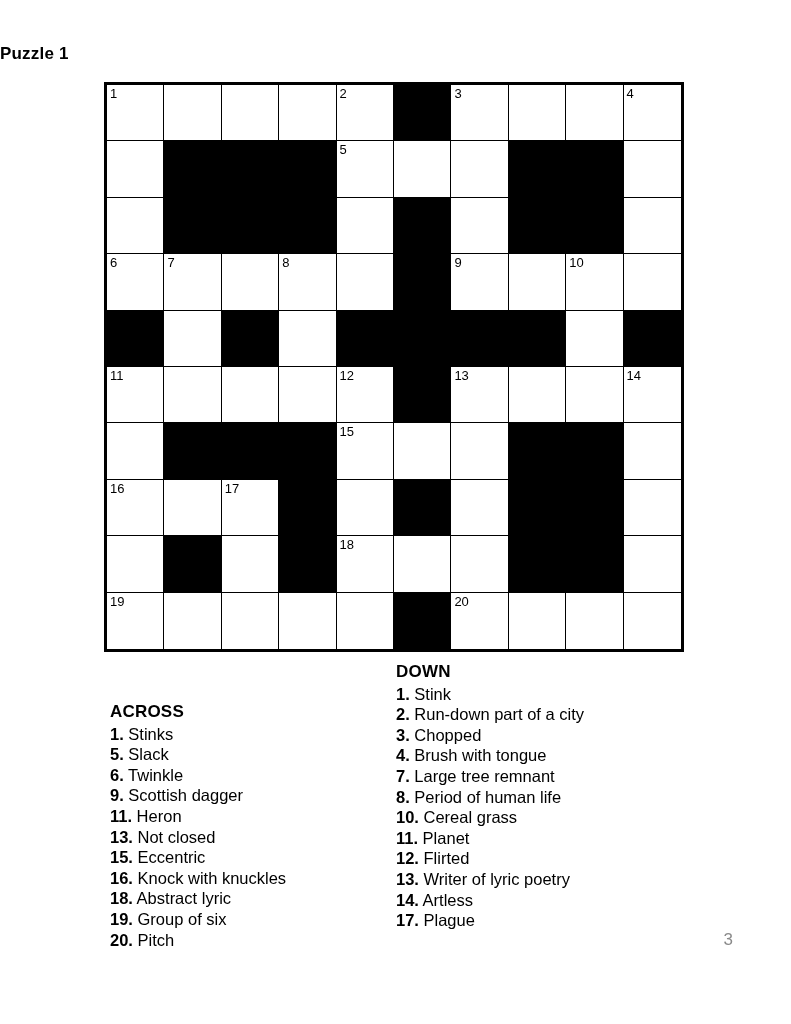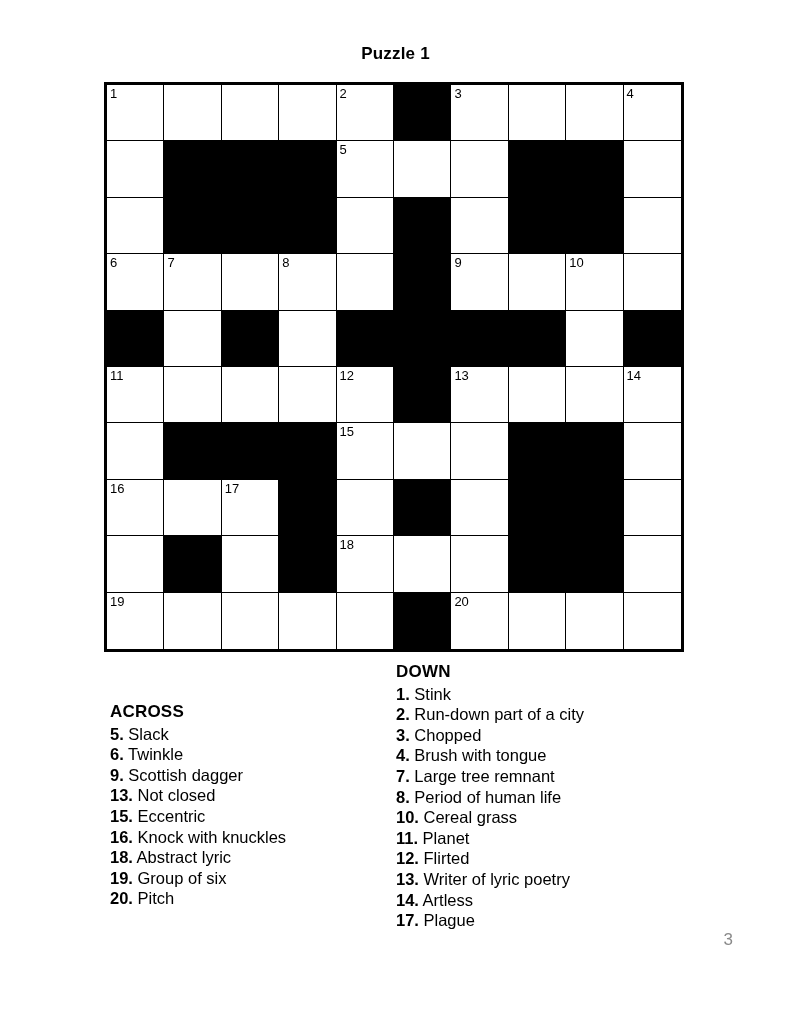--- a/index.html
+++ b/index.html
@@ -19,21 +19,21 @@
     position: absolute;
     left: 0; top: 0;
     width: 791px;
     height: 1024px;
   }
   .puzzle-title {
     position: absolute;
     left: 0;
     top: 44px;
     width: 791px;
-    text-align: center;
+    text-align: left;
     font-size: 17px;
     font-weight: bold;
     letter-spacing: 0.2px;
   }
   
   .grid-wrap {
     position: absolute;
     left: 104px;
     top: 82px;
     width: 580px;
@@ -264,23 +264,25 @@
         <div class="cell r9"></div>
         <div class="cell c9 r9"></div>
       </div>
   </div>
 
   <div class="clues">
 
     <div class="clue-col across">
       <div class="clue-head">ACROSS</div>
       <div class="clue-list" id="across-list">
+          <div class="clue-item"><span class="clue-num">1.</span><span> Stinks</span></div>
           <div class="clue-item"><span class="clue-num">5.</span><span> Slack</span></div>
           <div class="clue-item"><span class="clue-num">6.</span><span> Twinkle</span></div>
           <div class="clue-item"><span class="clue-num">9.</span><span> Scottish dagger</span></div>
+          <div class="clue-item"><span class="clue-num">11.</span><span> Heron</span></div>
           <div class="clue-item"><span class="clue-num">13.</span><span> Not closed</span></div>
           <div class="clue-item"><span class="clue-num">15.</span><span> Eccentric</span></div>
           <div class="clue-item"><span class="clue-num">16.</span><span> Knock with knuckles</span></div>
           <div class="clue-item"><span class="clue-num">18.</span><span> Abstract lyric</span></div>
           <div class="clue-item"><span class="clue-num">19.</span><span> Group of six</span></div>
           <div class="clue-item"><span class="clue-num">20.</span><span> Pitch</span></div>
         </div>
     </div>
 
     <div class="clue-col down">

